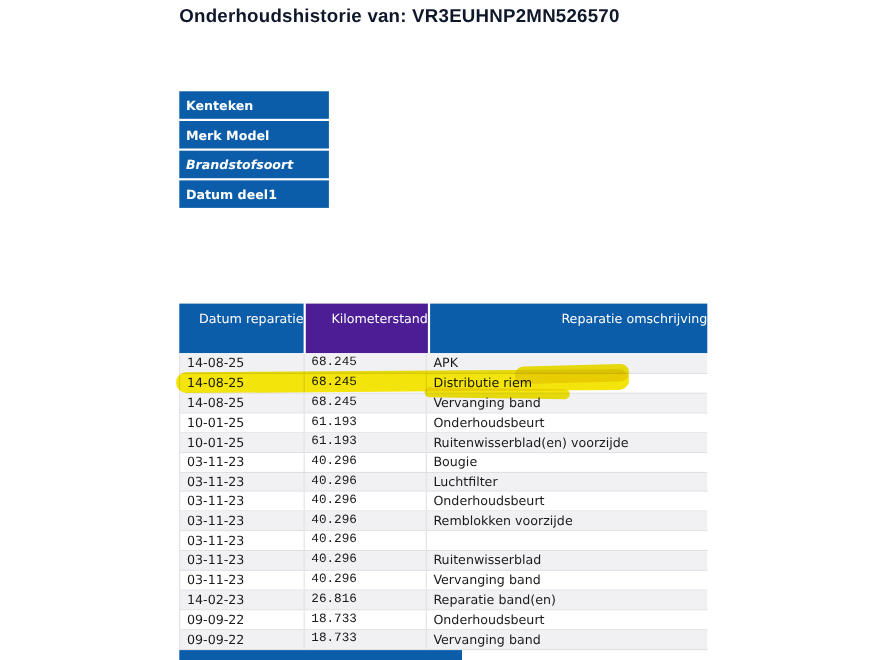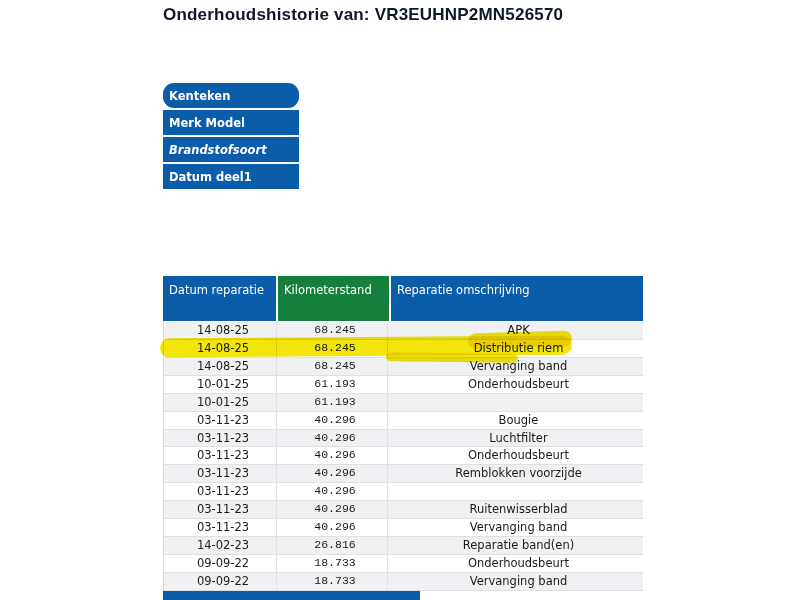--- a/index.html
+++ b/index.html
@@ -31,34 +31,34 @@
     white-space: nowrap; overflow: hidden; margin-top: 27px;
   }
   .info-row:nth-child(odd) .info-value { background: #f1f1f4; }
   .info-row:nth-child(even) .info-value { background: #ffffff; }
 
   
   .hist-table { position: absolute; left: 163px; top: 276px; width: 480px; }
   .hist-header { display: flex; height: 45px; column-gap: 2px; background: #ffffff; }
   .hist-header .hcell {
     background: #0b5ca9; color: #ffffff; font-size: 11.5px; font-weight: normal;
-    padding: 7px 0 0 6px; white-space: nowrap; overflow: hidden;
+    padding: 7px 0 0 6px; white-space: nowrap; overflow: hidden; text-align: right;
   }
   .hcell.c1 { width: 113px; flex: none; }
   .hcell.c2 { width: 111px; flex: none; }
   .hcell.c3 { flex: 1; }
   .hist-body { border-left: 1px solid #d8d8dd; border-top: 1px solid #ffffff; }
   .hist-row {
     display: flex; height: 17.93px;
     background: #ffffff; border-bottom: 1px solid #dfdfe4;
   }
   .hist-row.alt { background: #f1f1f4; }
   .hist-row .cell {
     font-size: 11.5px; color: #1a1a1a; line-height: 16.5px;
-    padding-left: 6px; white-space: nowrap; overflow: hidden; text-align: center;
+    padding-left: 6px; white-space: nowrap; overflow: hidden;
   }
   .cell.c1 { width: 113px; flex: none; border-right: 1px solid #e0e0e5; }
   .cell.c2 { width: 111px; flex: none; border-right: 1px solid #e0e0e5; font-family: Liberation Mono, monospace; }
   .cell.c3 { flex: 1; }
 
   
   .hl { position: absolute; mix-blend-mode: multiply; pointer-events: none; }
   .hl-main {
     left: 160px; top: 337px; width: 412px; height: 19px;
     border-radius: 10px; transform: rotate(-0.4deg);
@@ -77,21 +77,21 @@
     position: absolute; left: 163px; top: 591px; width: 257px; height: 9px;
   }
 </style>
 </head>
 <body>
 
 <div class="page-title">Onderhoudshistorie van: VR3EUHNP2MN526570</div>
 
 <div class="info-table">
   <div class="info-row alt">
-    <div class="info-label" style="background: rgb(11, 92, 169); border-radius: 11px;">Kenteken</div>
+    <div class="info-label" style="background: rgb(11, 92, 169);">Kenteken</div>
     <div class="info-value">VKP90J</div>
   </div>
 
   <div class="info-row">
     <div class="info-label" style="background: rgb(11, 92, 169);">Merk Model</div>
     <div class="info-value">Peugeot Partner 1.2 Puretech 81kW S&amp;S Standaard Premium 6</div>
   </div>
 
   <div class="info-row alt">
     <div class="info-label" style="background: rgb(11, 92, 169); font-style: italic;">Brandstofsoort</div>
@@ -100,21 +100,21 @@
 
   <div class="info-row">
     <div class="info-label" style="background: rgb(11, 92, 169);">Datum deel1</div>
     <div class="info-value">17-08-21</div>
   </div>
 </div>
 
 <div class="hist-table">
   <div class="hist-header">
     <div class="hcell c1" style="background: rgb(11, 92, 169);">Datum reparatie</div>
-    <div class="hcell c2" style="background: #15803d;">Kilometerstand</div>
+    <div class="hcell c2" style="background: #4c1d95;">Kilometerstand</div>
     <div class="hcell c3" style="background: rgb(11, 92, 169);">Reparatie omschrijving</div>
   </div>
   <div class="hist-body">
   <div class="hist-row alt">
     <div class="cell c1">14-08-25</div>
     <div class="cell c2">68.245</div>
     <div class="cell c3">APK</div>
   </div>
 
   <div class="hist-row">
@@ -131,20 +131,21 @@
 
   <div class="hist-row">
     <div class="cell c1">10-01-25</div>
     <div class="cell c2">61.193</div>
     <div class="cell c3">Onderhoudsbeurt</div>
   </div>
 
   <div class="hist-row alt">
     <div class="cell c1">10-01-25</div>
     <div class="cell c2">61.193</div>
+    <div class="cell c3">Ruitenwisserblad(en) voorzijde</div>
   </div>
 
   <div class="hist-row">
     <div class="cell c1">03-11-23</div>
     <div class="cell c2">40.296</div>
     <div class="cell c3">Bougie</div>
   </div>
 
   <div class="hist-row alt">
     <div class="cell c1">03-11-23</div>

